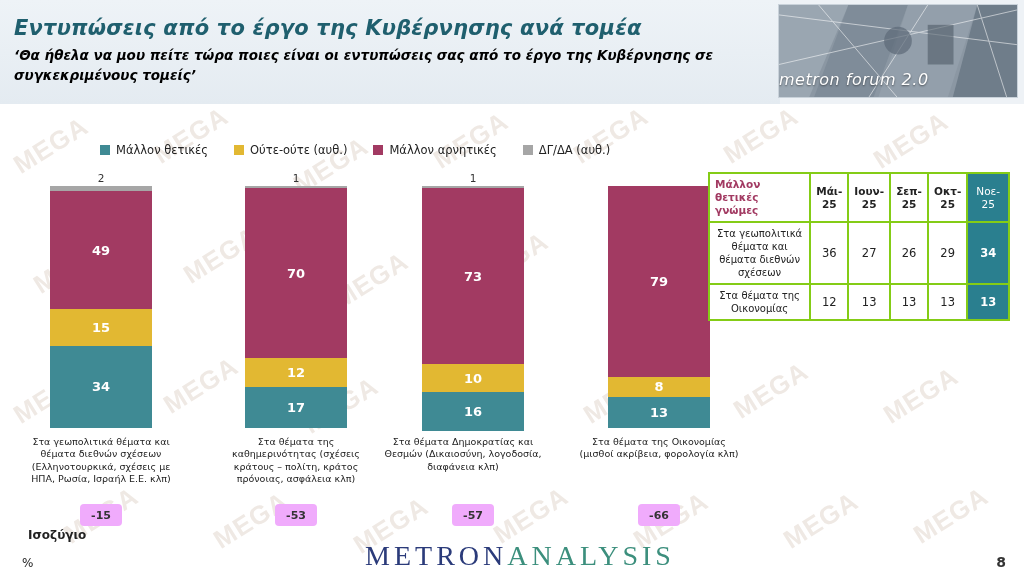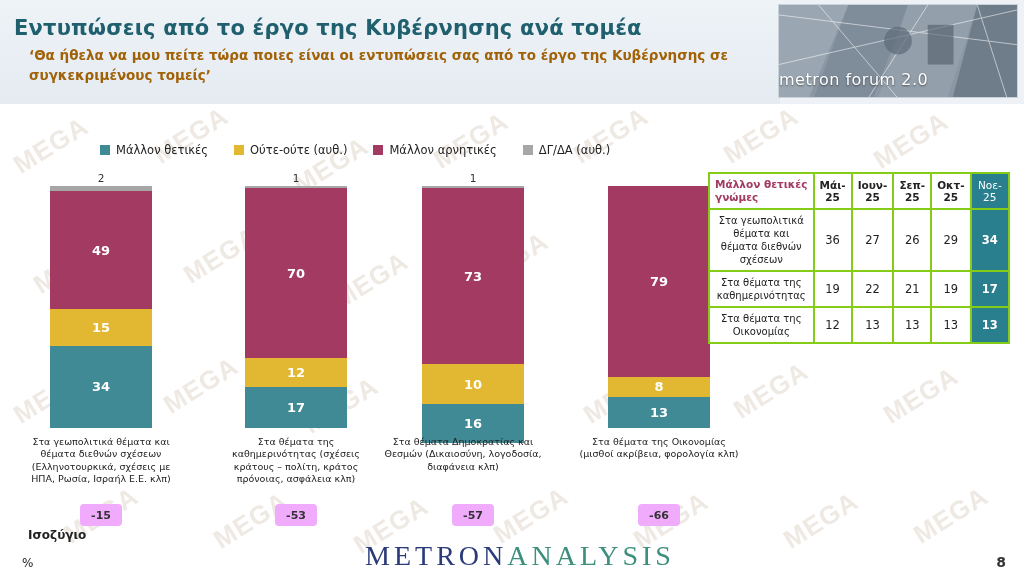--- a/index.html
+++ b/index.html
@@ -7,32 +7,33 @@
   body {
     width:1024px; height:578px; position:relative;
     font-family:"DejaVu Sans", sans-serif;
     background:#ffffff; overflow:hidden;
   }
 
   
   #header {
     position:absolute; left:0; top:0; width:1024px; height:104px;
     background:#eef2f6;
+    font-style:italic;
   }
   #header-bar {
     position:absolute; left:0; top:0; width:780px; height:104px;
     background:linear-gradient(180deg,#eef3f7 0%, #e4ebf1 100%);
   }
   #title {
     position:absolute; left:14px; top:16px; width:700px;
     color:#1f5f6e; font-size:21px; font-weight:bold; letter-spacing:.2px;
   }
   #subtitle {
     position:absolute; left:14px; top:46px; width:740px;
-    color:#a16207; font-size:13.5px; font-weight:bold; line-height:1.45;margin-left:15px;
+    color:#000000; font-size:13.5px; font-weight:bold; line-height:1.45;
   }
   #logo-box {
     position:absolute; right:6px; top:4px; width:240px; height:94px;
     background:#7d8b99; overflow:hidden;
     border:1px solid #c9d2da;
   }
   #logo-art { position:absolute; inset:0; }
   #logo-text {
     position:absolute; left:0; right:8px; bottom:8px; text-align:left;
     color:#ffffff; font-size:16px; font-family:"DejaVu Sans", sans-serif;
@@ -216,21 +217,21 @@
       </div>
     </div>
     <div class="cat-label" style="left: 216px; top: 276px;">Στα θέματα της καθημερινότητας (σχέσεις κράτους – πολίτη, κράτος πρόνοιας, ασφάλεια κλπ)</div>
     <div class="balance" style="left: 275px; top: 344px;">-53</div>
     <div class="col" style="left: 422px; top: 26px;">
       <div class="bar">
         <div class="seg" style="background: rgb(166, 166, 166); height: 2.42px;">
           <div class="seg-out-label" style="top: -14px;">1</div>
         </div>
         <div class="seg" style="background: rgb(162, 58, 98); height: 176px;">73</div>
-        <div class="seg" style="background: rgb(226, 184, 50); height: 40px;">10</div>
+        <div class="seg" style="background: rgb(226, 184, 50); height: 28px;">10</div>
         <div class="seg" style="background: rgb(63, 138, 148); height: 38.72px;">16</div>
       </div>
     </div>
     <div class="cat-label" style="left: 383px; top: 276px;">Στα θέματα Δημοκρατίας και Θεσμών (Δικαιοσύνη, λογοδοσία, διαφάνεια κλπ)</div>
     <div class="balance" style="left: 452px; top: 344px;">-57</div>
     <div class="col" style="left: 608px; top: 26px;">
       <div class="bar">
         <div class="seg" style="background: rgb(162, 58, 98); height: 191.18px;">79</div>
         <div class="seg" style="background: rgb(226, 184, 50); height: 19.36px;">8</div>
         <div class="seg" style="background: rgb(63, 138, 148); height: 31.46px;">13</div>
@@ -258,28 +259,20 @@
     <tbody id="tbody">
         <tr>
           <td class="row-label">Στα γεωπολιτικά θέματα και θέματα διεθνών σχέσεων</td>
           <td class="val">36</td>
           <td class="val">27</td>
           <td class="val">26</td>
           <td class="val">29</td>
           <td class="val-last">34</td>
         </tr>
         <tr>
-          <td class="row-label">Στα θέματα της καθημερινότητας</td>
-          <td class="val">19</td>
-          <td class="val">22</td>
-          <td class="val">21</td>
-          <td class="val">19</td>
-          <td class="val-last">17</td>
-        </tr>
-        <tr>
           <td class="row-label">Στα θέματα της Οικονομίας</td>
           <td class="val">12</td>
           <td class="val">13</td>
           <td class="val">13</td>
           <td class="val">13</td>
           <td class="val-last">13</td>
         </tr>
       </tbody>
   </table>
 </div>

